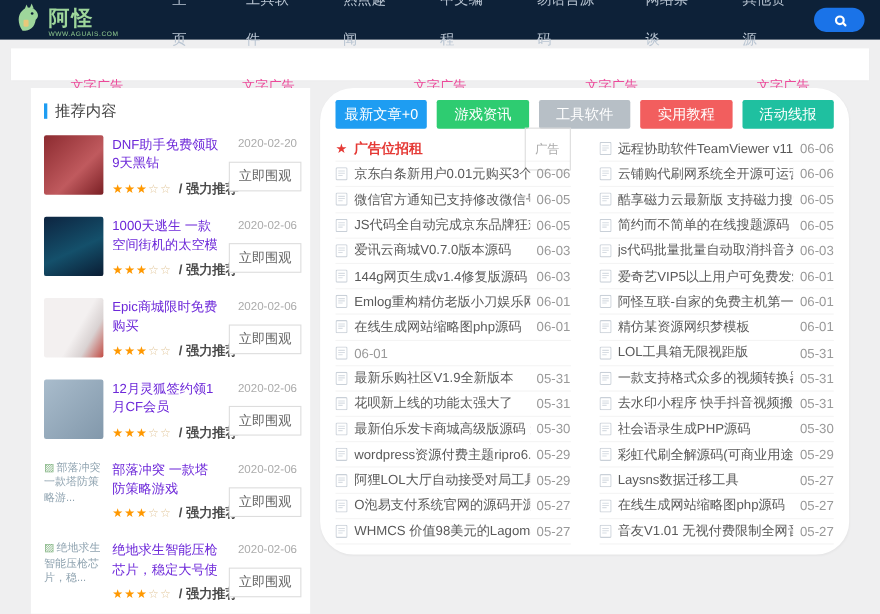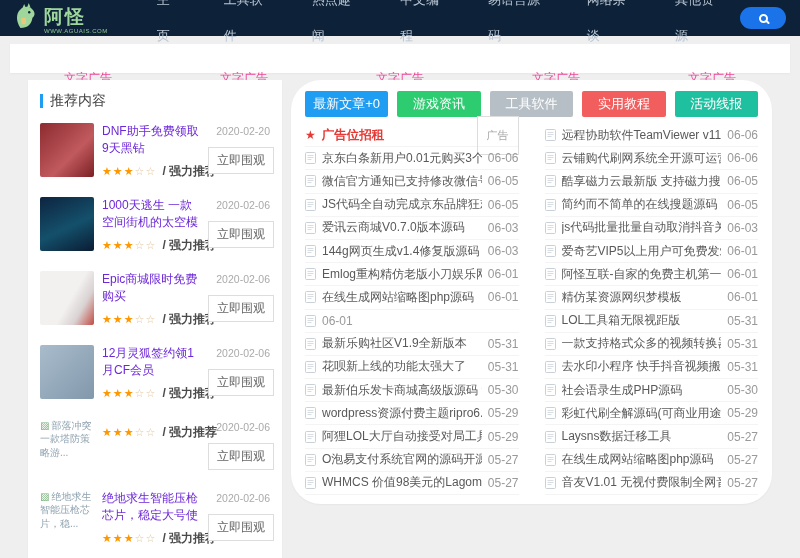--- a/index.html
+++ b/index.html
@@ -182,20 +182,21 @@
         </div>
         <div class="side-right">
           <span class="side-date">2020-02-06</span>
           <button class="view-btn">立即围观</button>
         </div>
       </div>
 
       <div class="side-item">
         <div class="thumb" data-alt="部落冲突 一款塔防策略游..." style="background: rgb(255, 255, 255);"></div>
         <div class="side-mid">
+          <div class="side-item-title">部落冲突 一款塔防策略游戏</div>
           <div class="side-rating">
             <span class="stars-full">★★★</span><span class="stars-empty">☆☆</span>
             <span class="rating-label">/ 强力推荐</span>
           </div>
         </div>
         <div class="side-right">
           <span class="side-date">2020-02-06</span>
           <button class="view-btn">立即围观</button>
         </div>
       </div>

